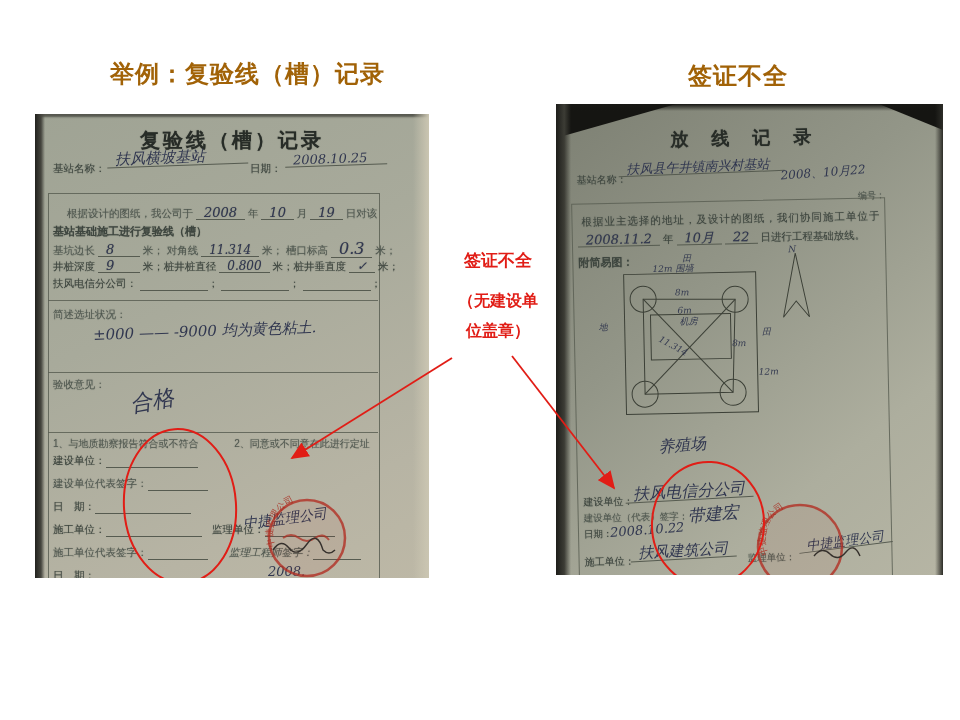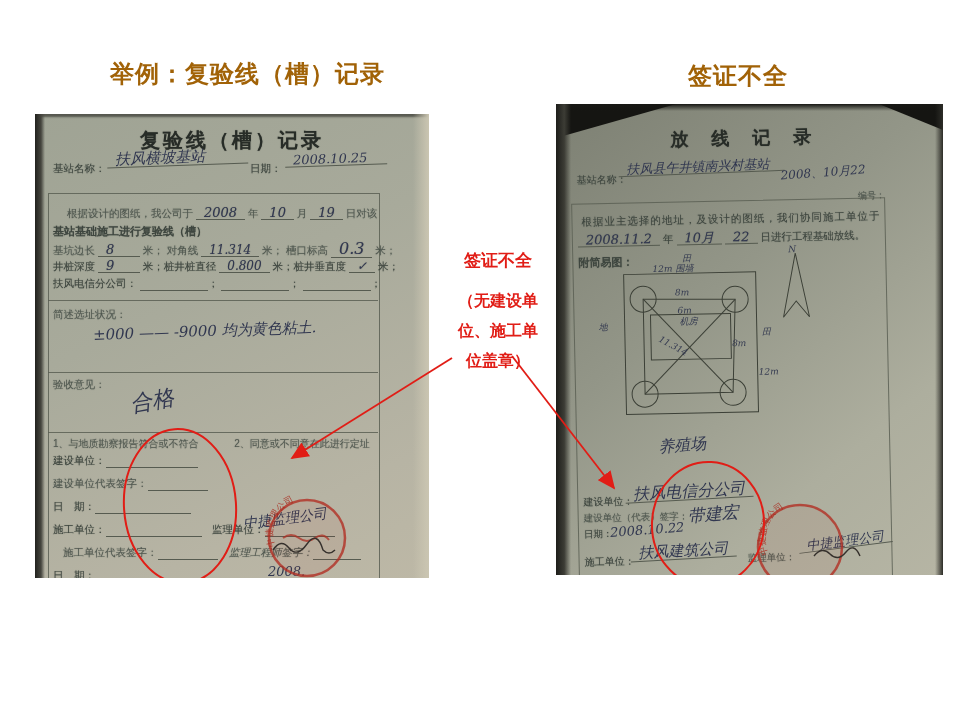--- a/index.html
+++ b/index.html
@@ -134,21 +134,21 @@
     <div class="l" style="left:18px;top:386px;">
       <span>日　期：</span><span class="blank" style="width:96px;"></span>
     </div>
     <div class="l" style="left:18px;top:409px;">
       <span>施工单位：</span><span class="blank" style="width:96px;"></span>
     </div>
     <div class="l" style="left:177px;top:409px;">
       <span>监理单位：</span><span class="blank" style="width:70px;"></span>
     </div>
     <div class="hw" style="position:absolute;left:208px;top:396px;font-size:14px;transform:rotate(-7deg);">中捷监理公司</div>
-    <div class="l faint" style="left:28px;top:432px;">
+    <div class="l faint" style="left:18px;top:432px;">
       <span>施工单位代表签字：</span><span class="blank" style="width:60px;"></span>
     </div>
     <div class="l faint" style="left:194px;top:432px;font-style:italic;">
       <span>监理工程师签字：</span><span class="blank" style="width:48px;"></span>
     </div>
     <div class="l" style="left:18px;top:455px;">
       <span>日　期：</span><span class="blank" style="width:60px;"></span>
     </div>
     <div class="hw" style="position:absolute;left:205px;top:450px;font-size:13px;margin-left:28px;">2008.</div>
 
@@ -244,21 +244,20 @@
         <textPath href="#rsArc">中捷监理公司</textPath>
       </text>
       <path d="M258,452 q8,-10 16,-2 t16,-2 t14,4" stroke="#35302c" stroke-width="1.4" fill="none"></path>
       <ellipse cx="152" cy="420" rx="56" ry="62" fill="none" stroke="#e11d16" stroke-width="2" transform="rotate(3 152 420)"></ellipse>
     </svg>
   </div>
 
   <div class="anno" style="color:#e11d16;">
     <div class="t1">签证不全</div>
     <div class="t2">（无建设单</div>
-    <div class="t2">位、施工单</div>
     <div class="t2">位盖章）</div>
   </div>
 
   <svg class="ovl" width="960" height="720" viewBox="0 0 960 720" style="z-index:10;">
     <defs>
       <marker id="arr" markerWidth="11" markerHeight="9" refX="9" refY="4.5" orient="auto">
         <path d="M0,0 L10,4.5 L0,9 z" fill="#e11d16"></path>
       </marker>
     </defs>
     <line x1="452" y1="358" x2="292" y2="458" stroke="#e11d16" stroke-width="1.8" marker-end="url(#arr)"></line>

